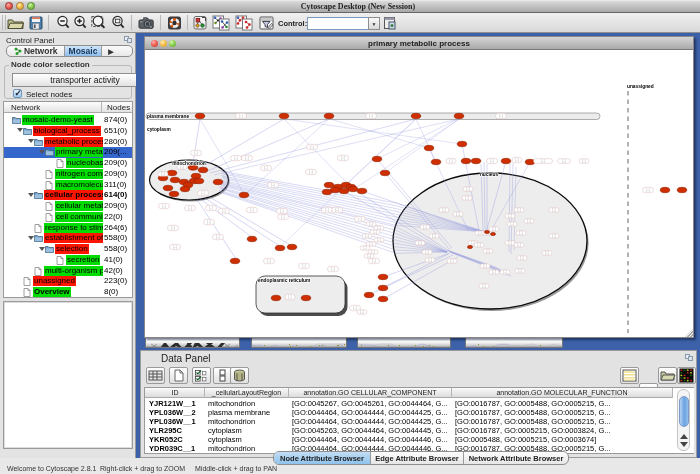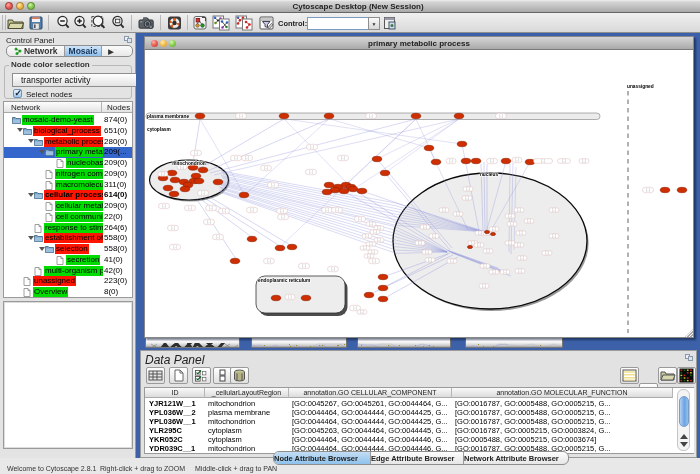--- a/index.html
+++ b/index.html
@@ -3,35 +3,35 @@
 <meta charset="utf-8">
 <style>
 * { margin:0; padding:0; box-sizing:border-box; }
 html,body { width:700px; height:474px; overflow:hidden; }
 body { font-family:"Liberation Sans", sans-serif; position:relative; background:#e5e5e5; }
 .abs { position:absolute; }
 #titlebar { left:0; top:0; width:700px; height:13px;
   background:linear-gradient(#f0f0f0,#d5d5d5 15%,#c4c4c4 50%,#a8a8a8);
   border-bottom:1px solid #666; }
 .tl { position:absolute; border-radius:50%; }
-#title-text { position:absolute; left:0; right:0; top:2px; text-align:center; font-size:8px; font-weight:bold; color:#222; padding-left:16px; }
+#title-text { position:absolute; left:0; right:0; top:2px; text-align:center; font-size:8px; font-weight:bold; color:#222; padding-left:16px;font-family:Liberation Serif, serif; }
 #toolbar { left:0; top:13px; width:700px; height:20px;
   background:linear-gradient(#f0f0f0,#d9d9d9); border-bottom:1px solid #8f8f8f; }
 .tsep { position:absolute; top:2px; width:1px; height:15px; background:#b8b8b8; }
 .ticon { position:absolute; top:2px; }
 #statusbar { left:0; top:458px; width:700px; height:16px; background:#e8e8e8; font-size:7px; color:#333; }
 #statusbar span { position:absolute; top:7px; white-space:nowrap; }
 #cpanel { left:0; top:33px; width:136px; height:425px; background:#e3e3e3; border-right:1px solid #9a9a9a; }
 #cp-title { position:absolute; left:6px; top:3px; font-size:8px; color:#222; }
 #cp-tabs { position:absolute; left:6px; top:11.5px; width:127px; height:12px; border:1px solid #8e8e8e; border-radius:5px; background:linear-gradient(#fbfbfb,#e8e8e8); overflow:hidden; display:flex; }
 #cp-tabs .seg { height:100%; font-size:8.5px; font-weight:bold; color:#333; text-align:center; line-height:11px; border-right:1px solid #9a9a9a; }
 #cp-tabs .sel { background:linear-gradient(#cfe5f8,#8fbde9); color:#16365a; }
 #groupbox { position:absolute; left:4px; top:32px; width:128px; height:34px; border:1px solid #b8b8b8; border-radius:3px; }
 #gb-label { position:absolute; left:9px; top:27px; font-size:8px; font-weight:bold; color:#333; background:#e3e3e3; padding:0 2px; }
-#dropdown { position:absolute; left:12px; top:40px; width:138px; height:14px; border:1px solid #8e8e8e; border-radius:0; background:linear-gradient(#ffffff,#e2e2e2); font-size:8.5px; color:#111; line-height:13px; padding-left:8px; }
+#dropdown { position:absolute; left:12px; top:40px; width:138px; height:14px; border:1px solid #8e8e8e; border-radius:0; background:linear-gradient(#ffffff,#e2e2e2); font-size:8.5px; color:#111; line-height:13px; padding-left:8px;text-align:center; }
 #dd-btn { position:absolute; right:0px; top:-1px; width:13px; height:13px; border-radius:4px; background:linear-gradient(#a8cbf2,#5b96d8); border:1px solid #5586be; }
 #dd-btn:before { content:""; position:absolute; left:3.2px; top:2px; border:3.2px solid transparent; border-bottom:3.5px solid #fff; border-top:none; }
 #dd-btn:after { content:""; position:absolute; left:3.2px; bottom:2px; border:3.2px solid transparent; border-top:3.5px solid #fff; border-bottom:none; }
 #checkbox { position:absolute; left:13px; top:56px; width:9px; height:9px; border:1px solid #6f93b8; border-radius:2px; background:linear-gradient(#e8f2fb,#9ec6ec); }
 #checkbox:after { content:"✓"; position:absolute; left:0.5px; top:-2.5px; font-size:9px; color:#123; font-weight:bold; }
 #cb-label { position:absolute; left:26px; top:57px; font-size:8px; color:#111; }
 #treebox { position:absolute; left:3px; top:68px; width:130px; height:197px; border:1px solid #9a9a9a; background:#fff; }
 #tree-header { position:absolute; left:0; top:0; width:100%; height:11px; background:linear-gradient(#fdfdfd,#e3e3e3); border-bottom:1px solid #a9a9a9; font-size:8px; color:#222; }
 #tree-rows { position:absolute; left:0; top:12px; width:100%; height:184px; overflow:hidden; font-size:8px; }
 .trow { position:absolute; left:0; width:100%; height:10.75px; white-space:nowrap; }
@@ -42,33 +42,33 @@
 #birdseye { position:absolute; left:3px; top:268px; width:130px; height:148px; border:1px solid #9a9a9a; background:#fff; box-shadow:inset 1px 1px 0 #ddd, inset -1px -1px 0 #ddd; }
 #desktop { left:136px; top:33px; width:564px; height:425px; background:#3d61a8; }
 #netframe { position:absolute; left:8px; top:3px; width:550px; height:302px; background:#fff; border:1px solid #888; box-shadow:1.5px 2px 2px rgba(10,20,50,.55); }
 #nf-title { position:absolute; left:0; top:0; width:100%; height:13px; background:linear-gradient(#d6d6d6,#a9a9a9); border-bottom:1px solid #7a7a7a; }
 #nf-text { position:absolute; left:0; right:0; top:1.5px; text-align:center; font-size:8px; font-weight:bold; color:#222; }
 #nf-canvas { position:absolute; left:0px; top:13px; width:548px; height:287px; background:#fff; overflow:hidden; }
 #nf-grip { position:absolute; right:0px; bottom:0px; width:8px; height:8px;
   background:repeating-linear-gradient(135deg,#f8f8f8 0 1px,#aaa 1px 2px); clip-path:polygon(100% 0,100% 100%,0 100%); }
 .bstrip { position:absolute; top:304px; height:11px; background:linear-gradient(#ffffff 40%,#c9c9c9 85%,#9e9e9e); border:1px solid #777; border-radius:1px; overflow:hidden; }
 #dpanel { position:absolute; left:4px; top:317px; width:557px; height:108px; background:#e2e2e2; border:1px solid #9a9a9a; }
-#dp-title { position:absolute; left:4px; top:2px; font-size:12px; color:#222;font-style:italic; }
+#dp-title { position:absolute; left:20px; top:2px; font-size:10px; color:#222; }
 #dp-toolbar { position:absolute; left:0; top:16px; width:100%; height:20px; }
 .dbtn { position:absolute; top:0; background:linear-gradient(#ffffff,#e0e0e0); border:1px solid #9a9a9a; border-radius:2px; width:19px; height:17px; text-align:center; }
 #dp-table { position:absolute; left:3px; top:36px; width:550px; height:67px; background:#fff; border:1px solid #9a9a9a; font-size:8px; }
 #dp-head { position:absolute; left:0; top:0; width:527px; height:10px; background:linear-gradient(#fafafa,#dcdcdc); border-bottom:1px solid #aaa; }
 #dp-head div { position:absolute; top:0; height:10px; line-height:10.5px; text-align:center; font-size:7px; color:#222; border-right:1px solid #b5b5b5; overflow:hidden; }
 .drow { position:absolute; left:0; width:527px; height:9.3px; }
 .drow div { position:absolute; top:0; height:9.3px; line-height:9.6px; font-size:7.5px; color:#000; white-space:nowrap; overflow:hidden; }
 #dp-scroll { position:absolute; right:3px; top:1px; width:13px; height:62px; background:#f4f4f4; border:1px solid #c5c5c5; border-radius:6px; }
 #dp-thumb { position:absolute; left:0.5px; top:6px; width:10px; height:31px; border-radius:5px; background:linear-gradient(90deg,#b3d2f4,#6ba3e0 55%,#93c0ee); border:1px solid #7b9cc9; }
 .sarrow { position:absolute; left:2px; width:8px; height:0; }
 #dp-tabs { position:absolute; left:273px; top:451px; width:296px; height:14px; border:1px solid #8e8e8e; border-radius:6px; background:linear-gradient(#fdfdfd,#e6e6e6); display:flex; overflow:hidden; z-index:30; }
-#dp-tabs .seg { height:100%; font-size:7.5px; font-weight:bold; color:#222; text-align:left; line-height:13px; border-right:1px solid #9a9a9a; white-space:nowrap; }
+#dp-tabs .seg { height:100%; font-size:7.5px; font-weight:bold; color:#222; text-align:center; line-height:13px; border-right:1px solid #9a9a9a; white-space:nowrap; }
 #dp-tabs .sel { background:linear-gradient(#c3ddf4,#8ec2ec); }
 </style>
 </head>
 <body>
 <div class="abs" id="titlebar">
   <div class="tl" style="left:5px;top:2px;width:7.5px;height:7.5px;background:radial-gradient(circle at 35% 30%,#ffb3ab,#ee6056 45%,#c33a30);border:0.5px solid #993333;"></div>
   <div class="tl" style="left:16px;top:2px;width:7.5px;height:7.5px;background:radial-gradient(circle at 35% 30%,#ffeeb0,#f5bf4f 45%,#d29a2f);border:0.5px solid #aa7733;"></div>
   <div class="tl" style="left:27px;top:2px;width:7.5px;height:7.5px;background:radial-gradient(circle at 35% 30%,#d8f7b0,#8ed154 45%,#5fa32f);border:0.5px solid #558833;"></div>
   <div id="title-text">Cytoscape Desktop (New Session)</div>
 </div>
@@ -339,21 +339,21 @@
             <path d="M5 0.5 L5 2.5 L7 2.5" fill="none" stroke="#888" stroke-width="0.8"></path>
           </svg>
           <span class="lbl" style="left:29px;max-width:70px;background:#fe1500;">unassigned</span>
           <span class="cnt">223(0)</span>
         </div>
 <div class="trow" style="top:172.5px;">
           <svg class="dicon" style="left:19px" width="8" height="9" viewBox="0 0 8 9">
             <path d="M1 0.5 L5 0.5 L7 2.5 L7 8.5 L1 8.5 Z" fill="#fff" stroke="#888" stroke-width="0.8"></path>
             <path d="M5 0.5 L5 2.5 L7 2.5" fill="none" stroke="#888" stroke-width="0.8"></path>
           </svg>
-          <span class="lbl" style="left:29px;max-width:70px;background:#00dc00;">Overview</span>
+          <span class="lbl" style="left:29px;max-width:70px;background:#00dc00;font-weight:bold;">Overview</span>
           <span class="cnt">8(0)</span>
         </div>
       </div>
   </div>
   <div id="birdseye"></div>
 </div>
 <div class="abs" id="desktop">
   <div class="bstrip" style="left:9px;width:95px;"><svg width="93" height="9" viewBox="0 0 93 9">
         <path d="M13 9 L19 1 L25 9 M21 9 L32 -1 M29 -1 L38 9 M36 9 L45 -1 M42 -1 L47 9 M51 -1 L46 9 M50 -1 L60 9 M56 9 L66 -1 M61 -1 L72 9 M69 9 L78 -1" stroke="#2e2e2e" stroke-width="3" fill="none"></path>
         <path d="M1 8 L11 1 M5 1 L17 8 M73 8 L84 1 M79 1 L89 8 M84 8 L92 2" stroke="#777" stroke-width="0.6" fill="none"></path>

